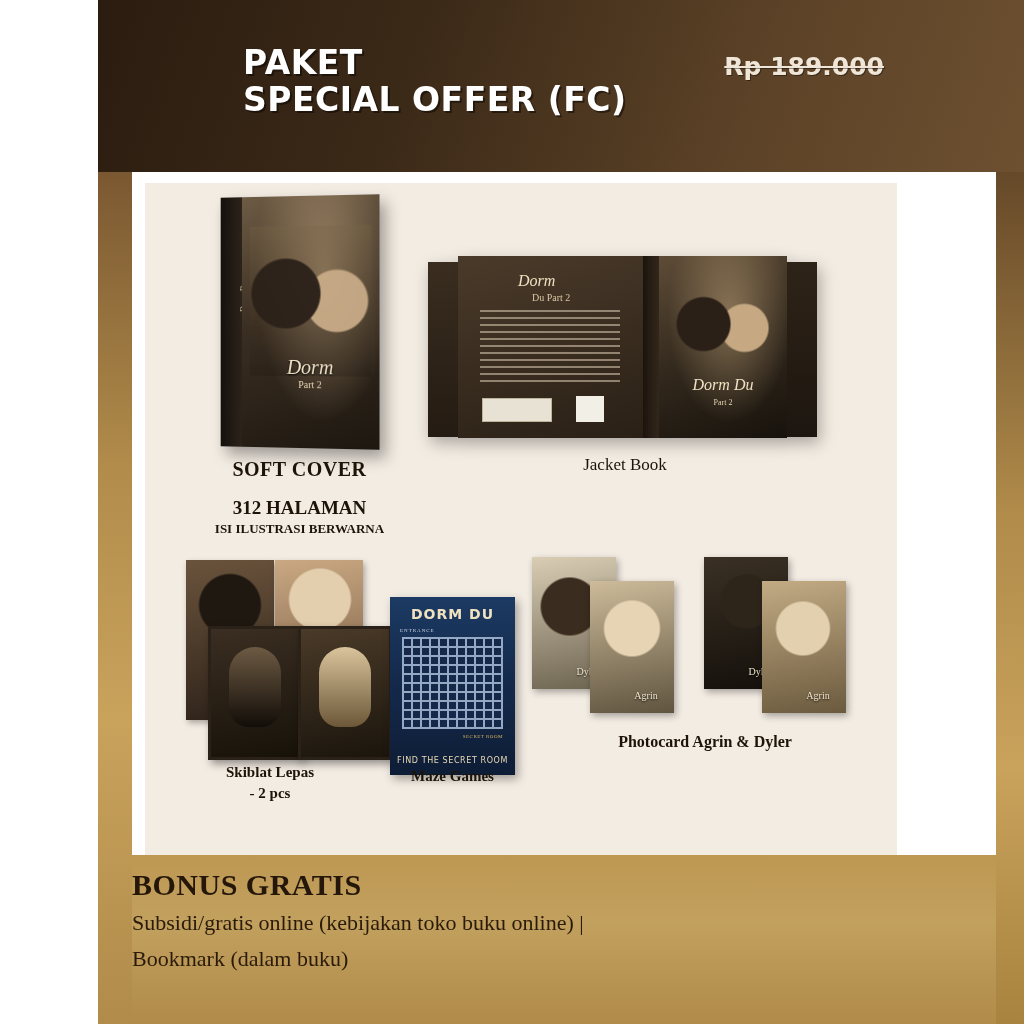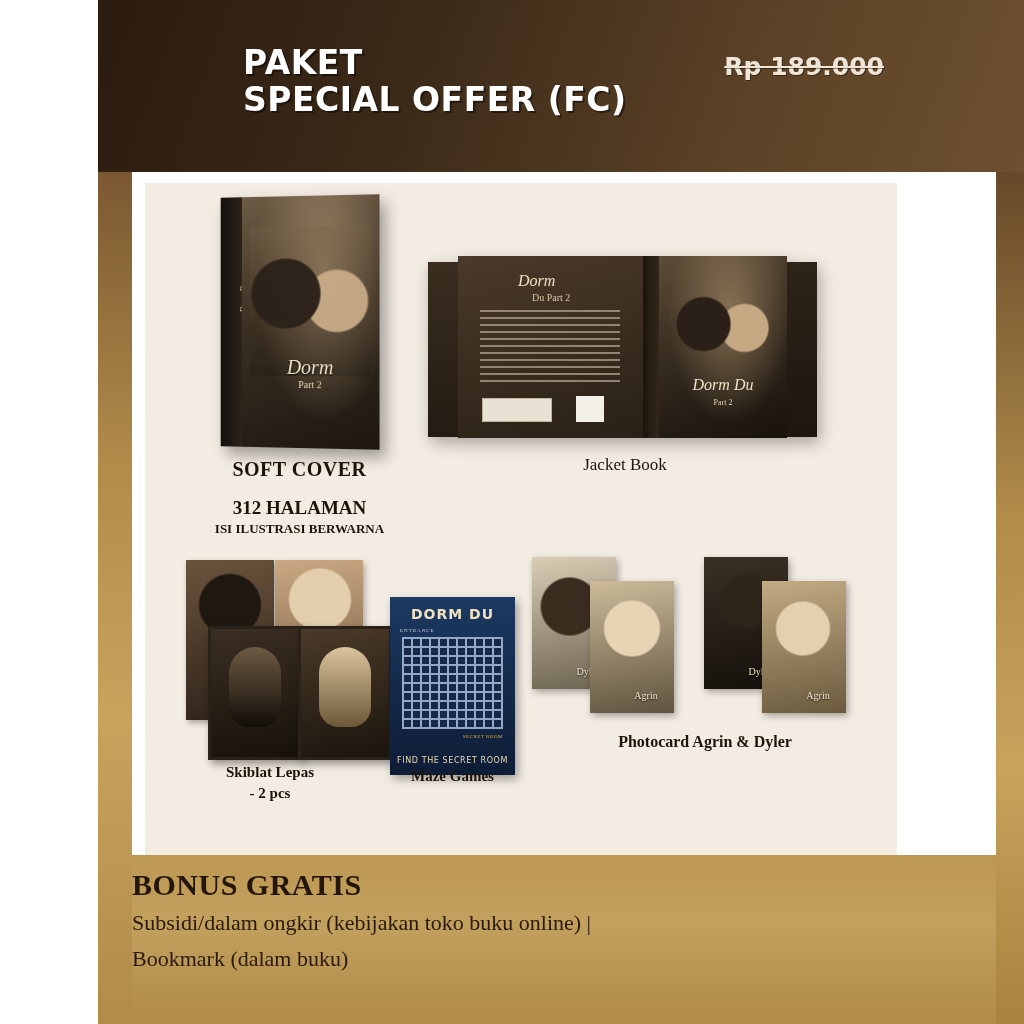--- a/index.html
+++ b/index.html
@@ -412,17 +412,17 @@
       <div class="pc-label">Agrin</div>
     </div>
   </div>
   <div class="caption cap-photocard">
     <div>Photocard Agrin &amp; Dyler</div>
   </div>
 
   <div class="bottom-band"></div>
   <div class="bonus">
     <div class="bonus-title">BONUS GRATIS</div>
-    <div class="bonus-line">Subsidi/dalam ongkir (kebijakan toko buku online) |</div>
+    <div class="bonus-line">Subsidi/gratis online (kebijakan toko buku online) |</div>
     <div class="bonus-line">Bookmark (dalam buku)</div>
   </div>
 
 </div>
 
 </body></html>

